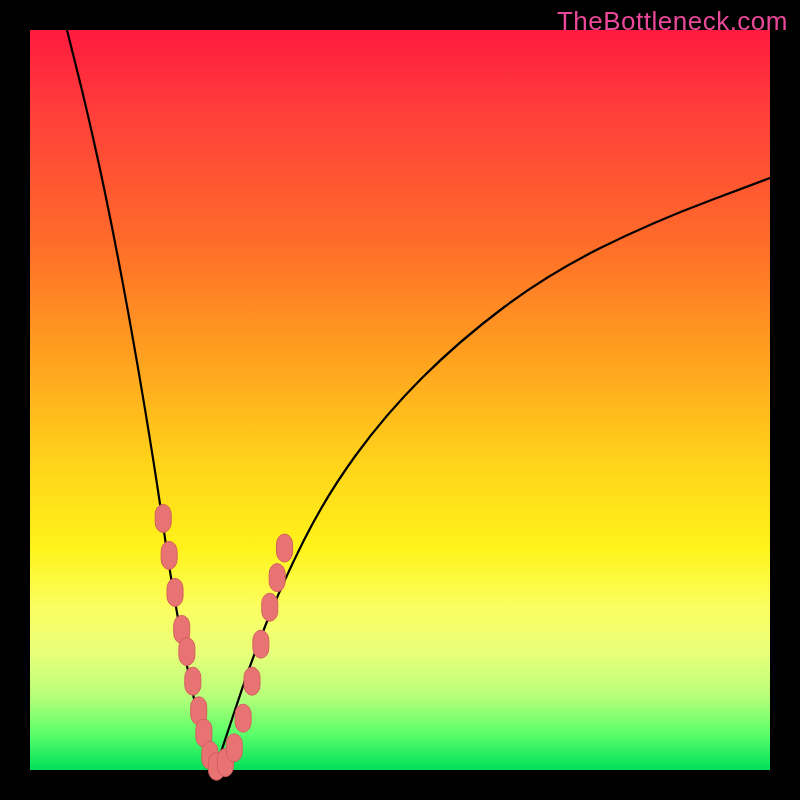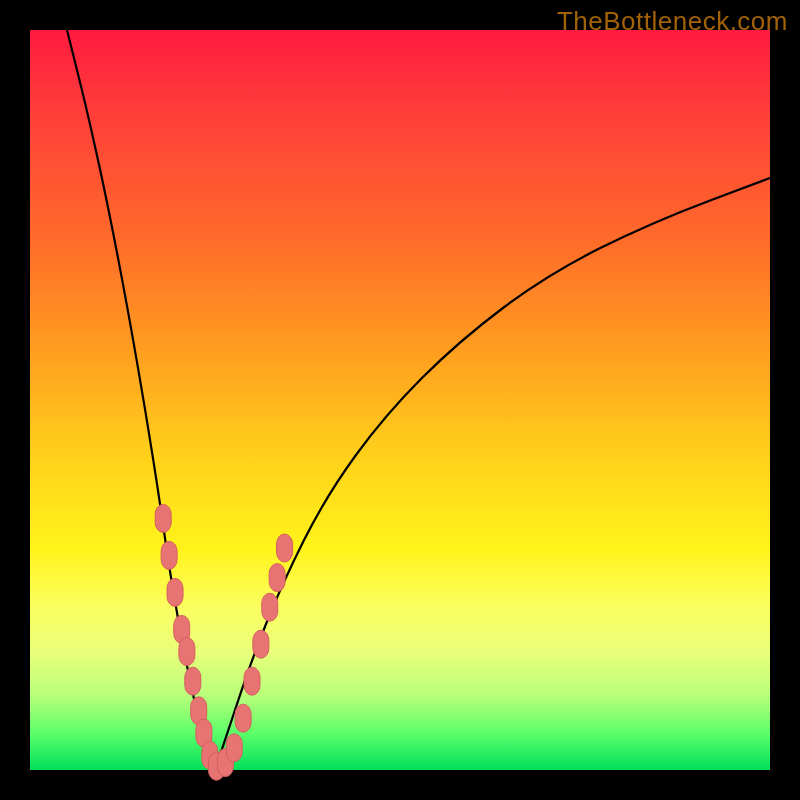--- a/index.html
+++ b/index.html
@@ -35,21 +35,21 @@
       #fbff60 78%,
       #e9ff7a 84%,
       #b8ff7a 90%,
       #5dff6a 95%,
       #00e05a 100%);
   }
   .watermark {
     position: absolute;
     top: 6px;
     right: 12px;
-    color: #a16207;
+    color: #ec4899;
     font-size: 26px;
     letter-spacing: 0.5px;
     font-weight: 500;
     z-index: 50;
     user-select: none;
   }
   svg.curves {
     position: absolute;
     left: 0;
     top: 0;

